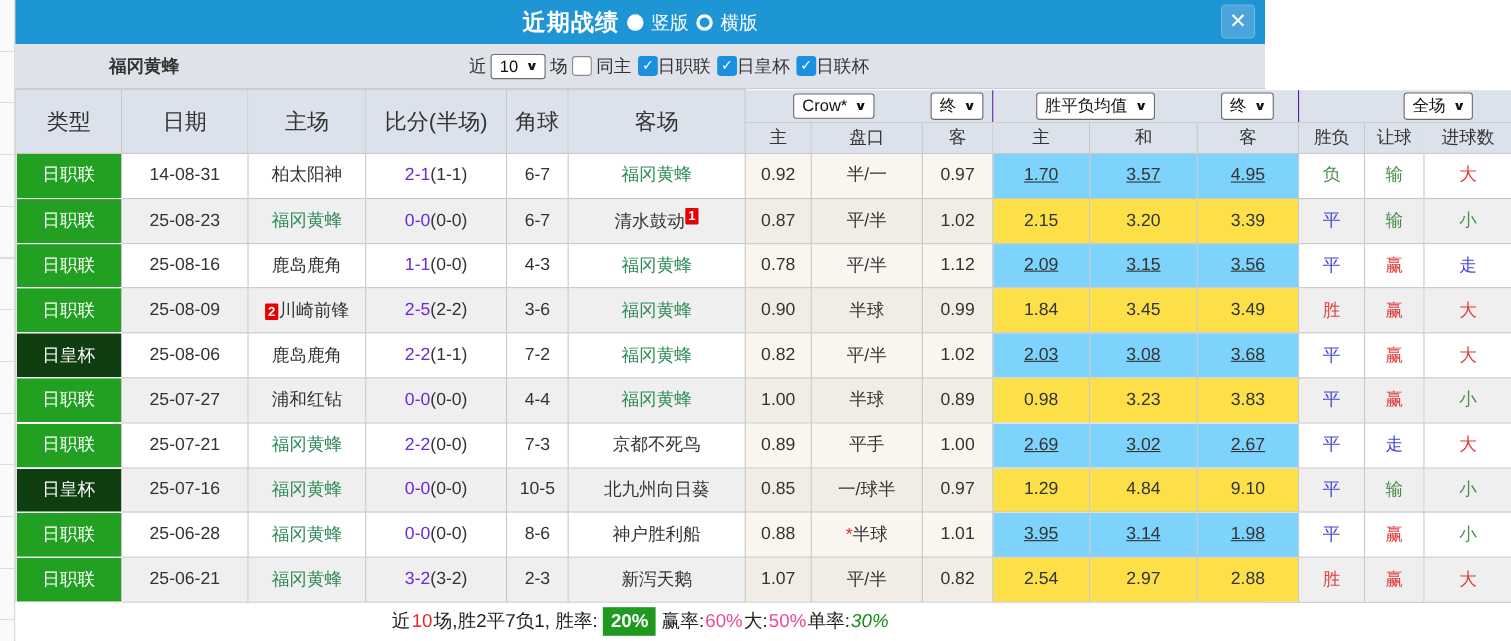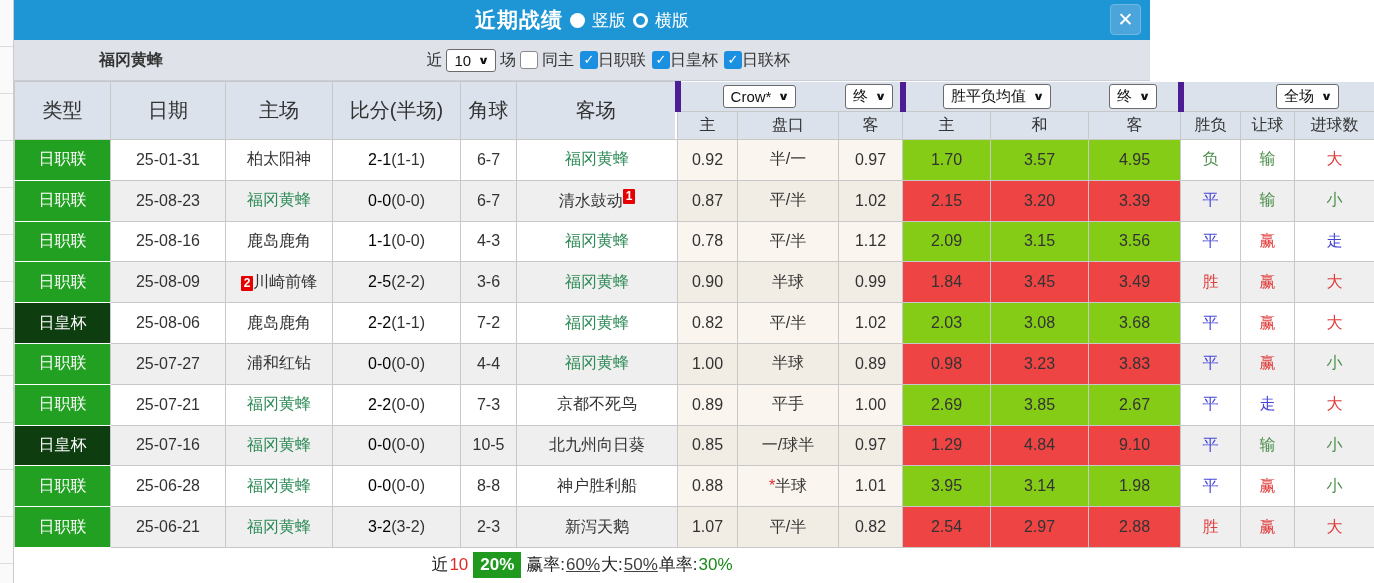--- a/index.html
+++ b/index.html
@@ -42,51 +42,51 @@
   .checkbox.checked { background:#1b8fe0; color:#fff; font-size:13px; font-weight:bold;
     text-align:center; line-height:18px; }
   .league-item { display:inline-flex; align-items:center; margin-left:2px; }
 
   
   table { width:1360px; table-layout:fixed; border-collapse:collapse; }
   td,th { border:1px solid #c8c8c8; text-align:center; font-weight:normal;
     overflow:hidden; white-space:nowrap; }
   thead td, thead th { background:#dbe2ec; color:#333; font-size:16px; }
   tr.select-row td { height:30px; border:none; border-bottom:1px solid #c8c8c8; }
-  tr.select-row td.gb { border-left:6px solid #4c1d95; }
+  tr.select-row td.gb { border-left:1px solid #4c1d95; }
   tr.sub-row th { height:28px; font-size:16px; }
   thead th[rowspan] { font-size:20px; }
   tbody td { height:40.8px; font-size:16px; color:#333; }
   tbody tr.odd  td { background:#fff; }
   tbody tr.even td { background:#efefef; }
   tbody tr.odd  td.ah { background:#faf5ee; }
   tbody tr.even td.ah { background:#f1ece4; }
-  tbody tr.odd  td.eu { background:#84cc16; }
-  tbody tr.even td.eu { background:#ef4444; }
+  tbody tr.odd  td.eu { background:#7dd3fc;text-decoration:underline; }
+  tbody tr.even td.eu { background:#fde047; }
   td.type-cell { color:#fff; font-size:16px; border-bottom:1px solid #fff; }
   tbody tr td.type-cell.league { background:#22a022; }
   tbody tr td.type-cell.cup    { background:#0e3d10; }
   .self-team { color:#2e8b57; }
-  .score-ft { color:#000000; }
+  .score-ft { color:#6d28d9; }
   .num-badge { display:inline-block; background:#e60000; color:#fff; font-size:12px;
     font-weight:bold; padding:0 3px; line-height:15px; border-radius:1px; }
   .num-badge.sup { vertical-align:6px; }
   .c-red   { color:#e13c3c; }
   .c-blue  { color:#4646d8; }
   .c-green { color:#4a8e4a; }
   .star { color:#e12a2a; }
 
   
   .summary { height:34px; background:#fff; display:flex; align-items:center;
     justify-content:center; font-size:17px; gap:1px; }
   .summary .badge { background:#1f9a1f; color:#fff; font-weight:bold;
     padding:3px 7px; margin:0 4px; }
-  .summary .blue  { color:#404040;text-decoration:underline; }
+  .summary .blue  { color:#ec4899; }
   .summary .red   { color:#e12a2a; }
-  .summary .green { color:#1a8a1a; }
+  .summary .green { color:#1a8a1a;font-style:italic; }
   .summary .dark  { color:#222; }
 </style>
 </head>
 <body>
 
 <div class="page">
   <div class="left-strip"></div>
 
   <div class="modal">
 
@@ -191,21 +191,21 @@
           <th>和</th>
           <th>客</th>
           <th>胜负</th>
           <th>让球</th>
           <th>进球数</th>
         </tr>
       </thead>
       <tbody id="rows-body">
           <tr class="odd">
             <td class="type-cell league">日职联</td>
-            <td>25-01-31</td>
+            <td>14-08-31</td>
             <td><span>柏太阳神</span></td>
             <td><span class="score-ft">2-1</span><span>(1-1)</span></td>
             <td>6-7</td>
             <td><span class="self-team">福冈黄蜂</span></td>
             <td class="ah">0.92</td>
             <td class="ah"><span>半/一</span></td>
             <td class="ah">0.97</td>
             <td class="eu">1.70</td>
             <td class="eu">3.57</td>
             <td class="eu">4.95</td>
@@ -302,21 +302,21 @@
             <td class="type-cell league">日职联</td>
             <td>25-07-21</td>
             <td><span class="self-team">福冈黄蜂</span></td>
             <td><span class="score-ft">2-2</span><span>(0-0)</span></td>
             <td>7-3</td>
             <td><span>京都不死鸟</span></td>
             <td class="ah">0.89</td>
             <td class="ah"><span>平手</span></td>
             <td class="ah">1.00</td>
             <td class="eu">2.69</td>
-            <td class="eu">3.85</td>
+            <td class="eu">3.02</td>
             <td class="eu">2.67</td>
             <td class="c-blue">平</td>
             <td class="c-blue">走</td>
             <td class="c-red">大</td>
           </tr>
           <tr class="even">
             <td class="type-cell cup">日皇杯</td>
             <td>25-07-16</td>
             <td><span class="self-team">福冈黄蜂</span></td>
             <td><span class="score-ft">0-0</span><span>(0-0)</span></td>
@@ -330,21 +330,21 @@
             <td class="eu">9.10</td>
             <td class="c-blue">平</td>
             <td class="c-green">输</td>
             <td class="c-green">小</td>
           </tr>
           <tr class="odd">
             <td class="type-cell league">日职联</td>
             <td>25-06-28</td>
             <td><span class="self-team">福冈黄蜂</span></td>
             <td><span class="score-ft">0-0</span><span>(0-0)</span></td>
-            <td>8-8</td>
+            <td>8-6</td>
             <td><span>神户胜利船</span></td>
             <td class="ah">0.88</td>
             <td class="ah"><span class="star">*</span><span>半球</span></td>
             <td class="ah">1.01</td>
             <td class="eu">3.95</td>
             <td class="eu">3.14</td>
             <td class="eu">1.98</td>
             <td class="c-blue">平</td>
             <td class="c-red">赢</td>
             <td class="c-green">小</td>
@@ -365,20 +365,21 @@
             <td class="c-red">胜</td>
             <td class="c-red">赢</td>
             <td class="c-red">大</td>
           </tr>
         </tbody>
     </table>
 
     <div class="summary" id="summary-line">
         <span class="dark">近</span>
         <span class="red">10</span>
+        <span class="dark">场,胜2平7负1, 胜率:</span>
         <span class="badge">20%</span>
         <span class="dark">赢率:</span>
         <span class="blue">60%</span>
         <span class="dark"> 大:</span>
         <span class="blue">50%</span>
         <span class="dark"> 单率:</span>
         <span class="green">30%</span>
       </div>
 
   </div>

